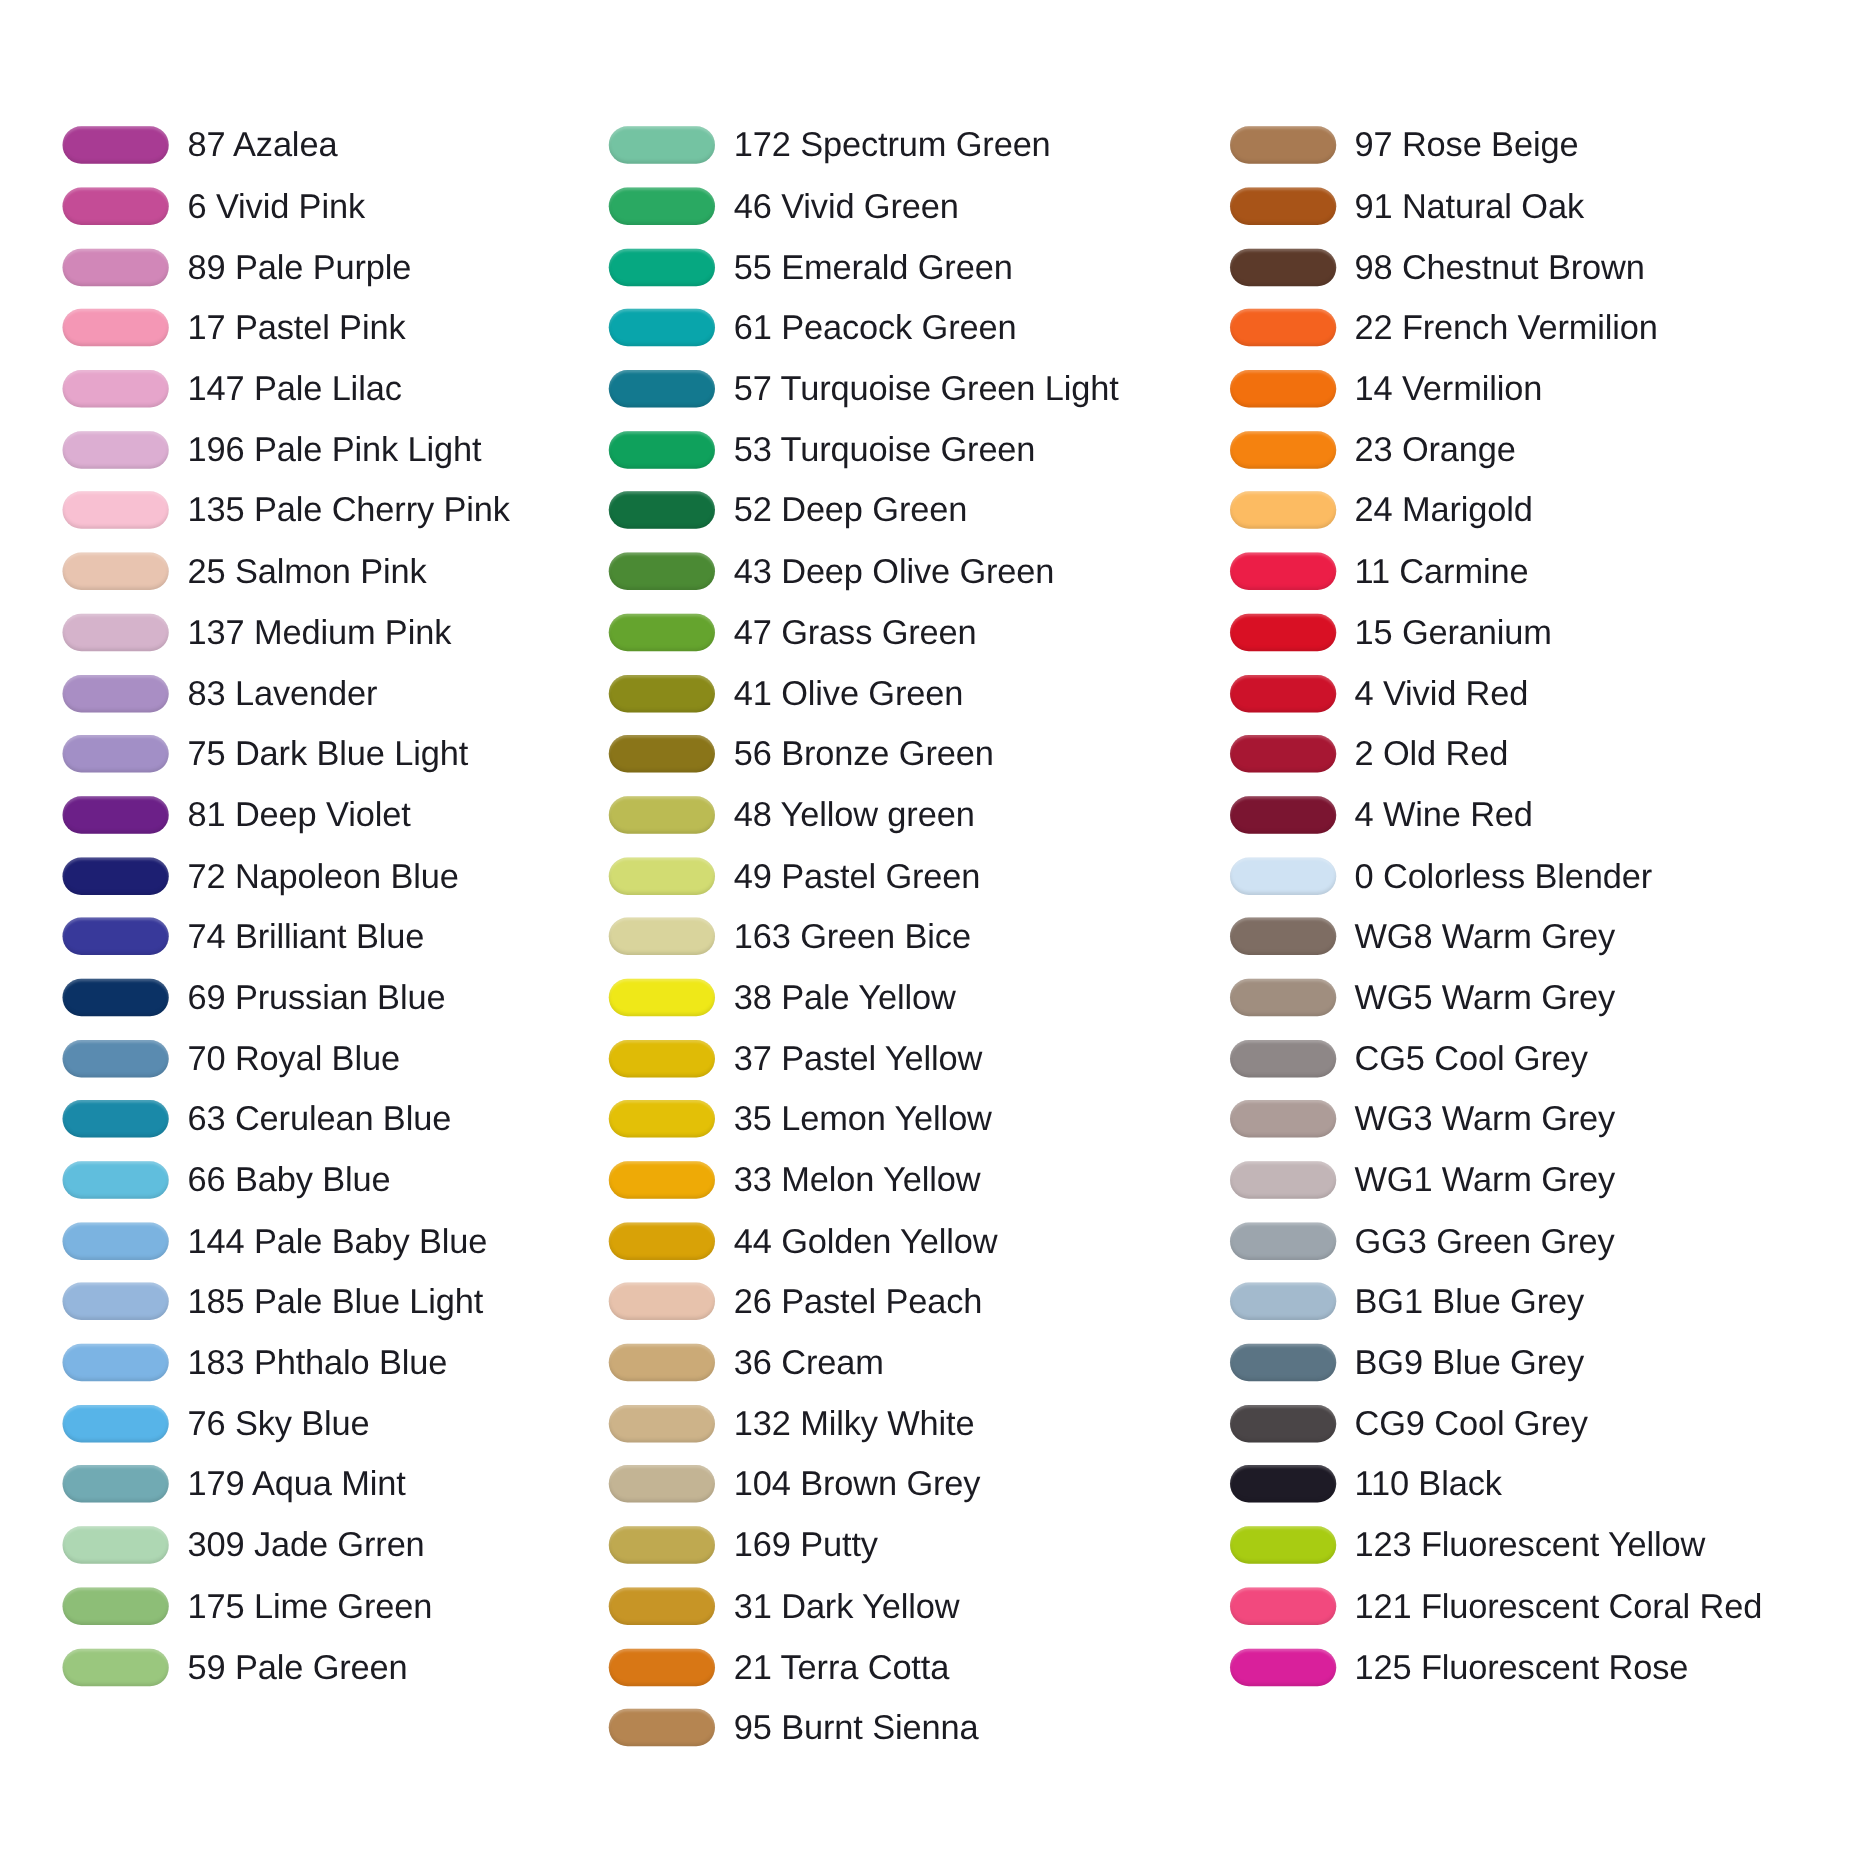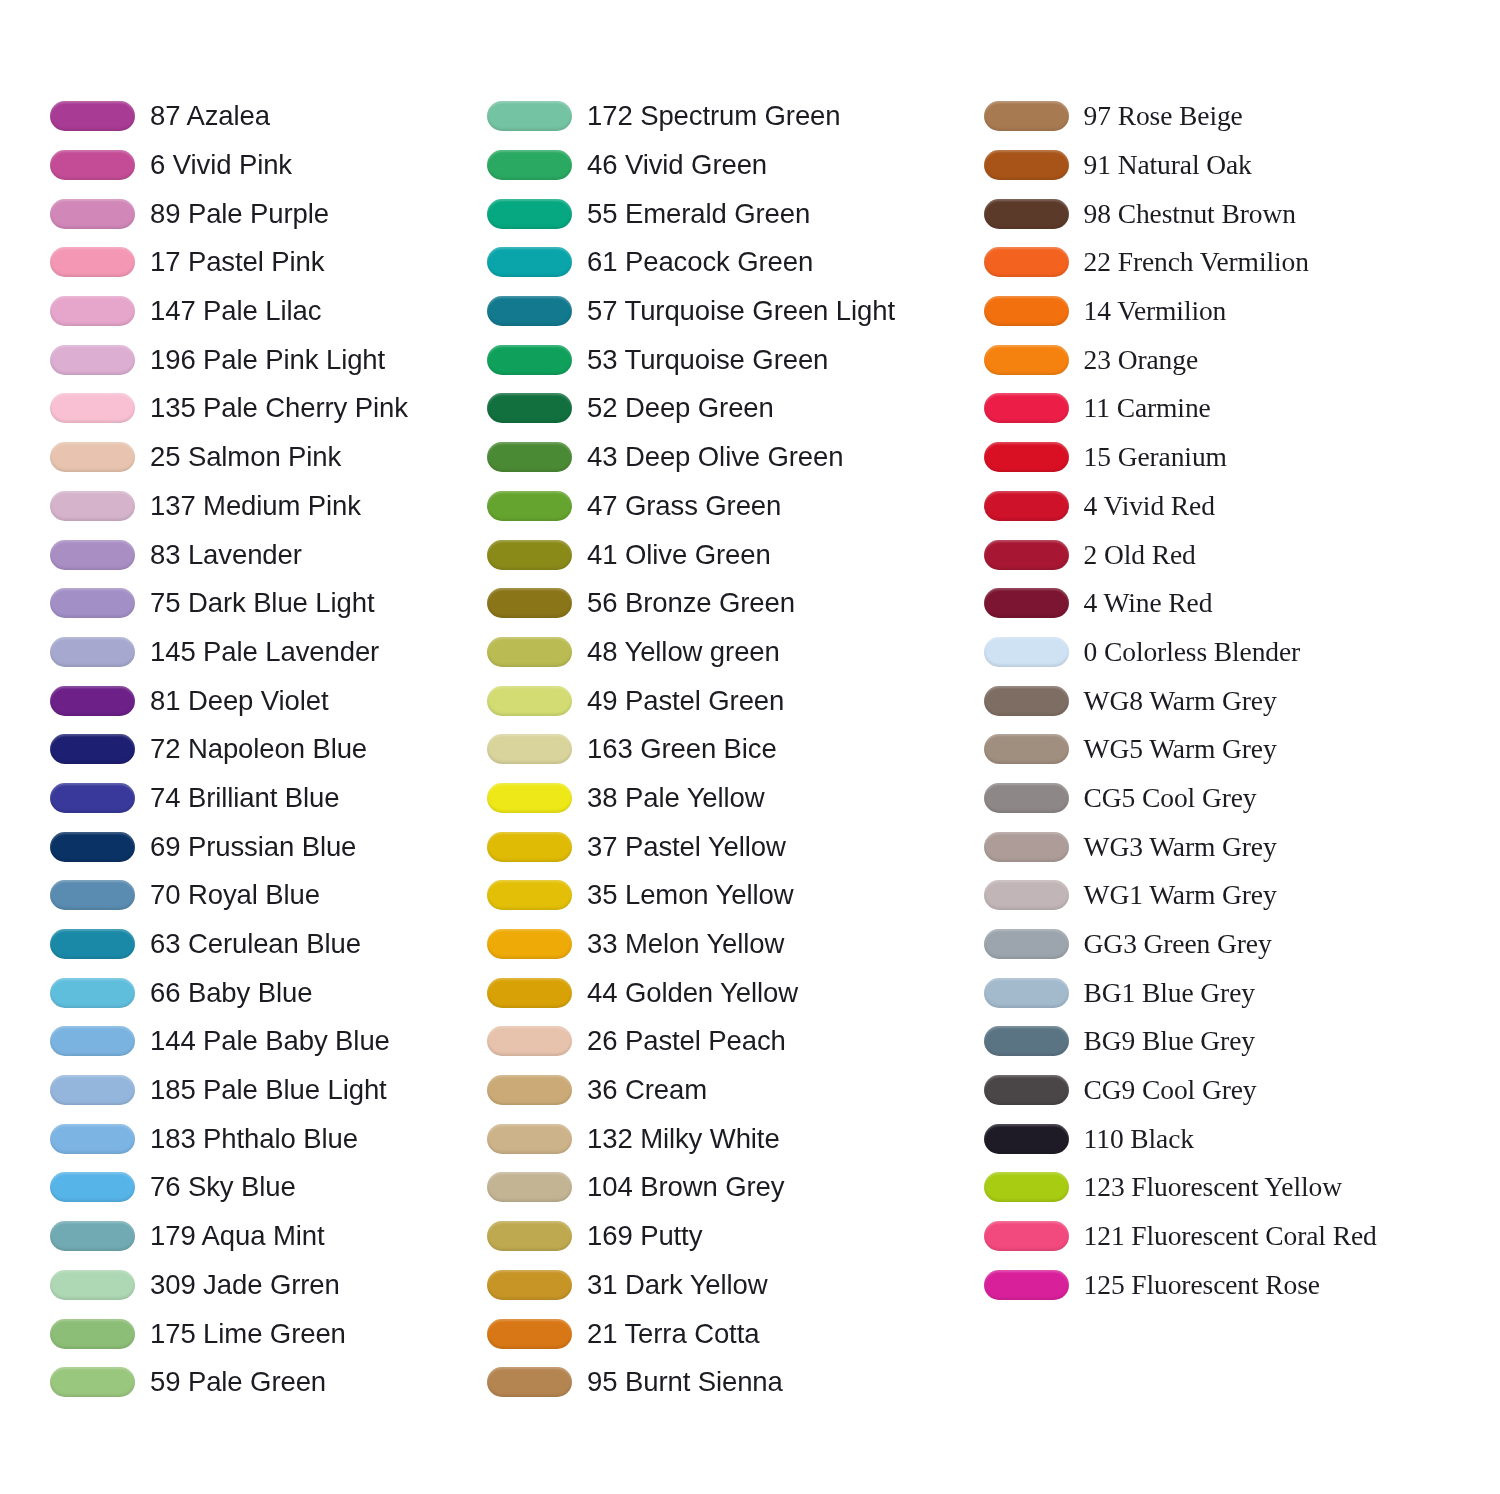--- a/index.html
+++ b/index.html
@@ -24,21 +24,21 @@
     flex-direction: row;
     align-items: flex-start;
   }
   .color-column {
     display: flex;
     flex-direction: column;
     align-items: flex-end;
   }
   .col-0 { width: 430px; padding-left: 50px; }
   .col-1 { width: 490px; padding-left: 10px; }
-  .col-2 { width: 520px; padding-left: 10px; font-family: Liberation Serif, serif; }
+  .col-2 { width: 520px; padding-left: 10px; }
 
   .color-row {
     display: flex;
     flex-direction: row;
     align-items: center;
     height: 48.7px;
     width: 100%;
   }
   .swatch {
     width: 85px;
@@ -99,24 +99,20 @@
       </div>
       <div class="color-row">
         <div class="swatch" style="background: rgb(169, 142, 196);"></div>
         <span class="swatch-label">83 Lavender</span>
       </div>
       <div class="color-row">
         <div class="swatch" style="background: rgb(162, 143, 198);"></div>
         <span class="swatch-label">75 Dark Blue Light</span>
       </div>
       <div class="color-row">
-        <div class="swatch" style="background: rgb(166, 168, 207);"></div>
-        <span class="swatch-label">145 Pale Lavender</span>
-      </div>
-      <div class="color-row">
         <div class="swatch" style="background: rgb(108, 32, 136);"></div>
         <span class="swatch-label">81 Deep Violet</span>
       </div>
       <div class="color-row">
         <div class="swatch" style="background: rgb(29, 31, 114);"></div>
         <span class="swatch-label">72 Napoleon Blue</span>
       </div>
       <div class="color-row">
         <div class="swatch" style="background: rgb(56, 57, 154);"></div>
         <span class="swatch-label">74 Brilliant Blue</span>
@@ -297,20 +293,24 @@
         <div class="swatch" style="background: rgb(244, 98, 31);"></div>
         <span class="swatch-label">22 French Vermilion</span>
       </div>
       <div class="color-row">
         <div class="swatch" style="background: rgb(242, 112, 13);"></div>
         <span class="swatch-label">14 Vermilion</span>
       </div>
       <div class="color-row">
         <div class="swatch" style="background: rgb(245, 130, 15);"></div>
         <span class="swatch-label">23 Orange</span>
+      </div>
+      <div class="color-row">
+        <div class="swatch" style="background: rgb(252, 187, 98);"></div>
+        <span class="swatch-label">24 Marigold</span>
       </div>
       <div class="color-row">
         <div class="swatch" style="background: rgb(236, 30, 71);"></div>
         <span class="swatch-label">11 Carmine</span>
       </div>
       <div class="color-row">
         <div class="swatch" style="background: rgb(217, 16, 36);"></div>
         <span class="swatch-label">15 Geranium</span>
       </div>
       <div class="color-row">

